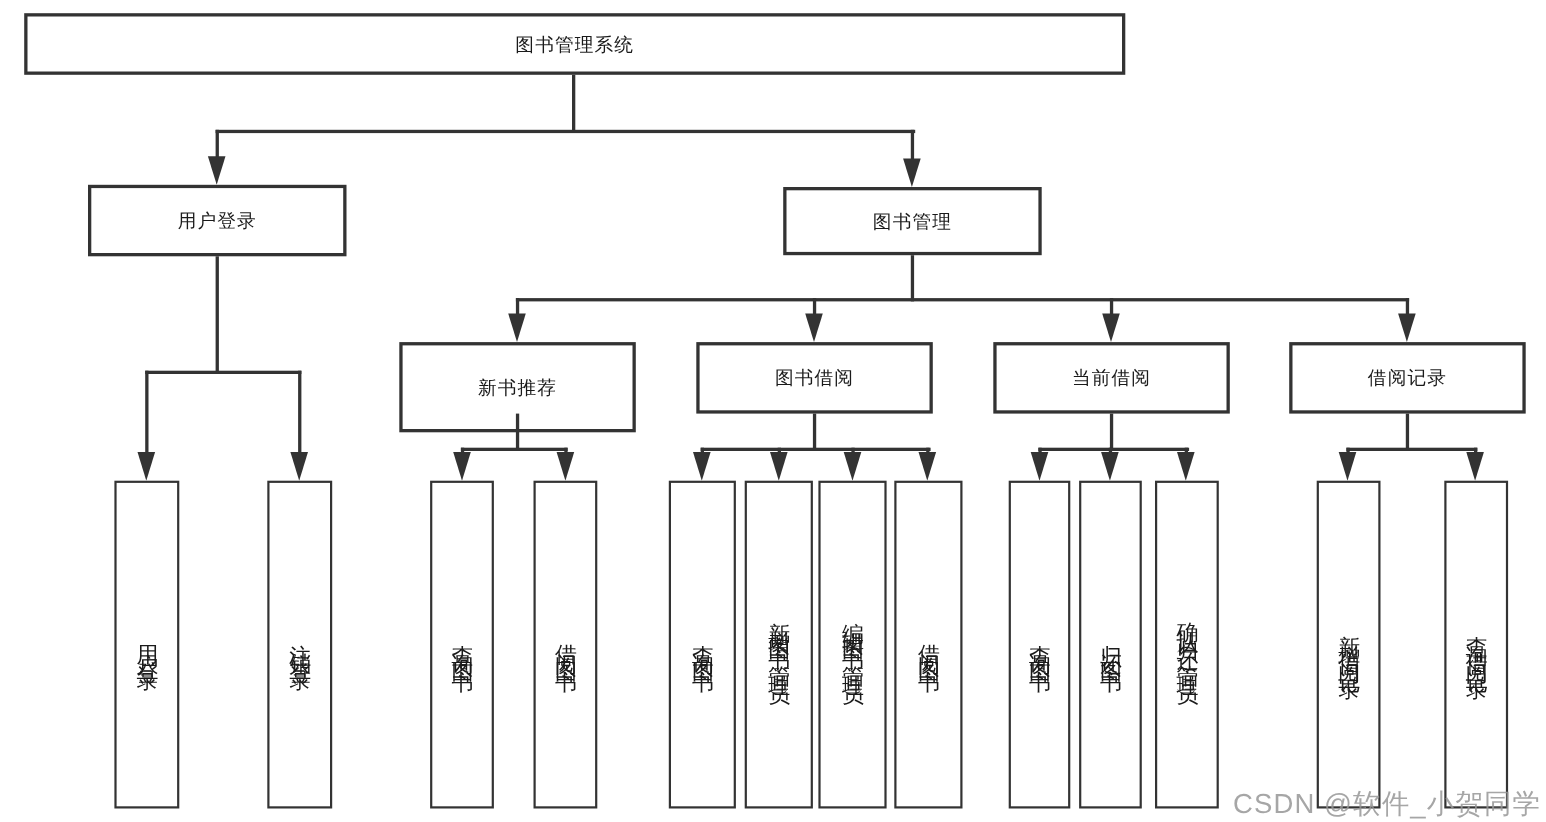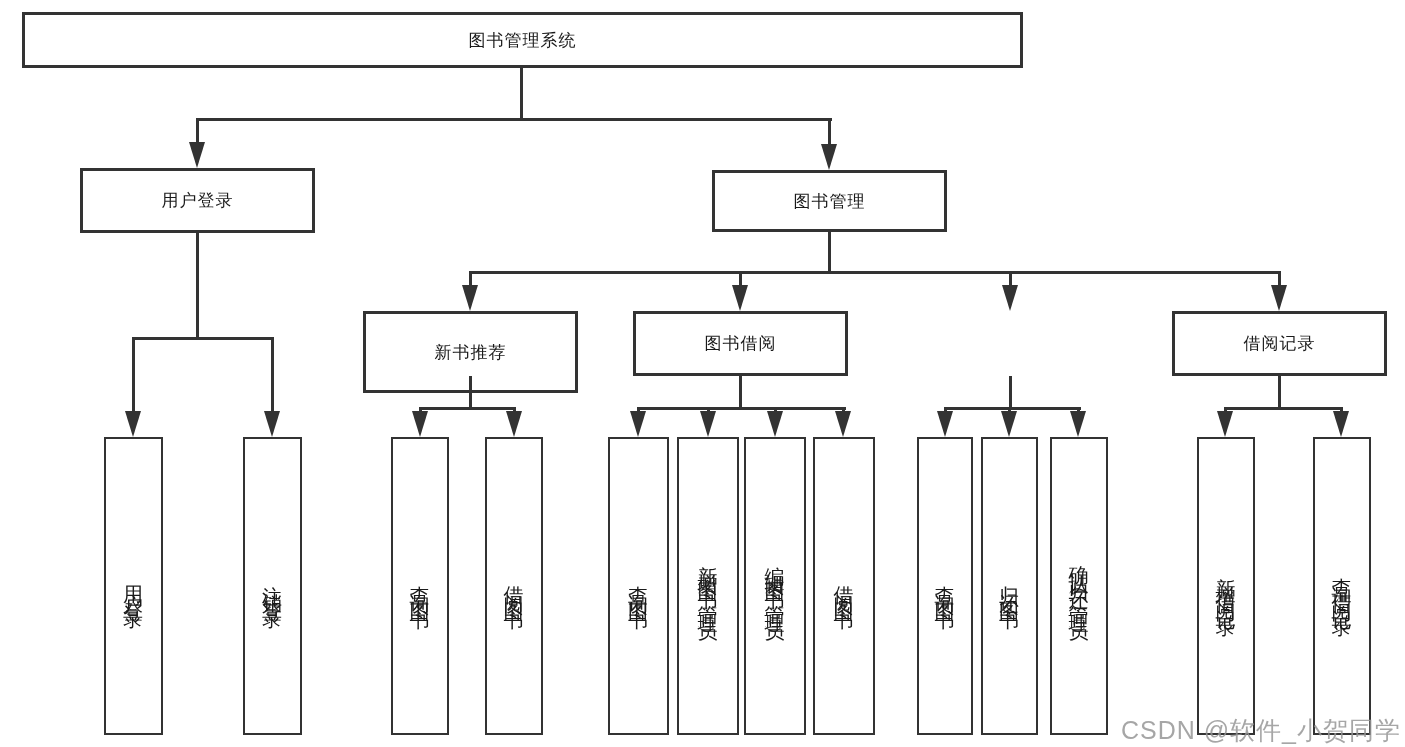--- a/index.html
+++ b/index.html
@@ -85,20 +85,21 @@
   <div class="arrowhead" style="left:462px;top:285px;"></div>
   <div class="vline" style="left:739px;top:271px;height:16px;"></div>
   <div class="arrowhead" style="left:732px;top:285px;"></div>
   <div class="vline" style="left:1009px;top:271px;height:16px;"></div>
   <div class="arrowhead" style="left:1002px;top:285px;"></div>
   <div class="vline" style="left:1278px;top:271px;height:16px;"></div>
   <div class="arrowhead" style="left:1271px;top:285px;"></div>
 
   <div class="box" style="left:363px;top:311px;width:215px;height:82px;">新书推荐</div>
   <div class="box" style="left:633px;top:311px;width:215px;height:65px;">图书借阅</div>
+  <div class="box" style="left:903px;top:311px;width:215px;height:65px;">当前借阅</div>
   <div class="box" style="left:1172px;top:311px;width:215px;height:65px;">借阅记录</div>
 
   <div class="vline" style="left:469px;top:376px;height:34px;"></div>
   <div class="vline" style="left:739px;top:376px;height:34px;"></div>
   <div class="vline" style="left:1009px;top:376px;height:34px;"></div>
   <div class="vline" style="left:1278px;top:376px;height:34px;"></div>
 
   <div class="hline" style="left:419px;top:407px;width:97px;"></div>
   <div class="hline" style="left:637px;top:407px;width:209px;"></div>
   <div class="hline" style="left:944px;top:407px;width:137px;"></div>

